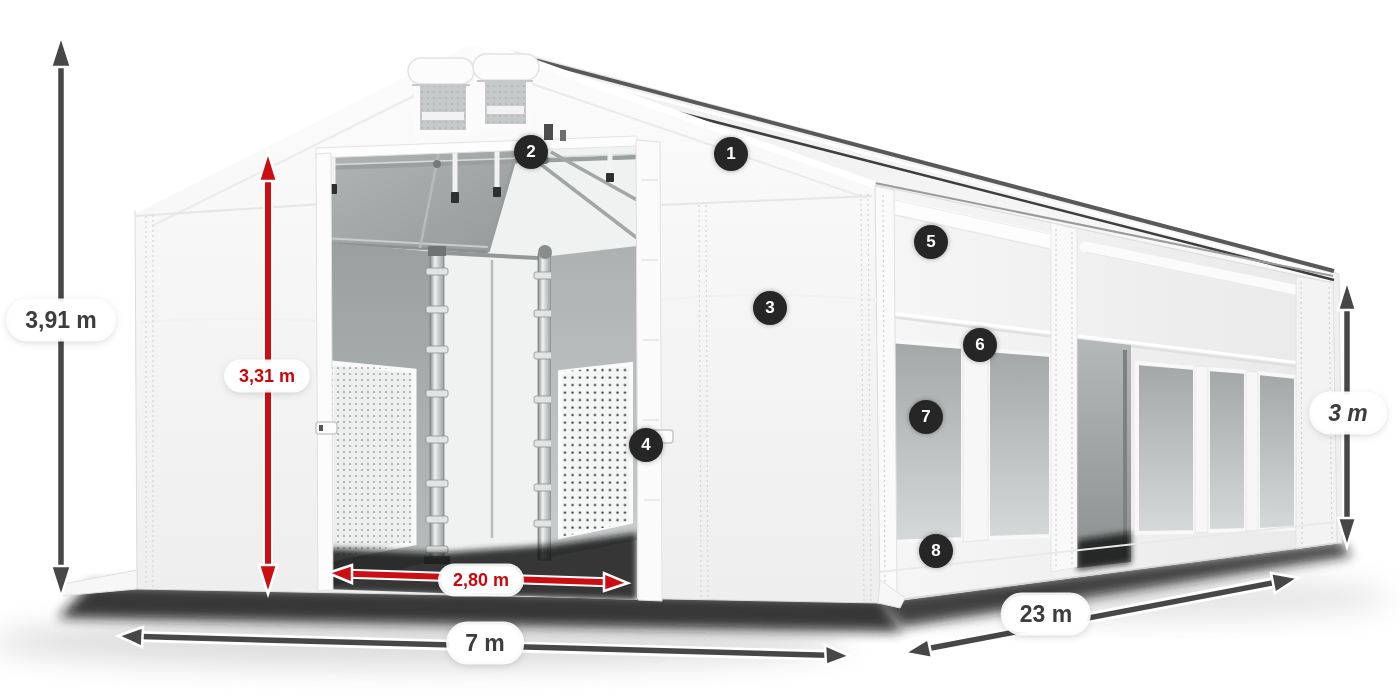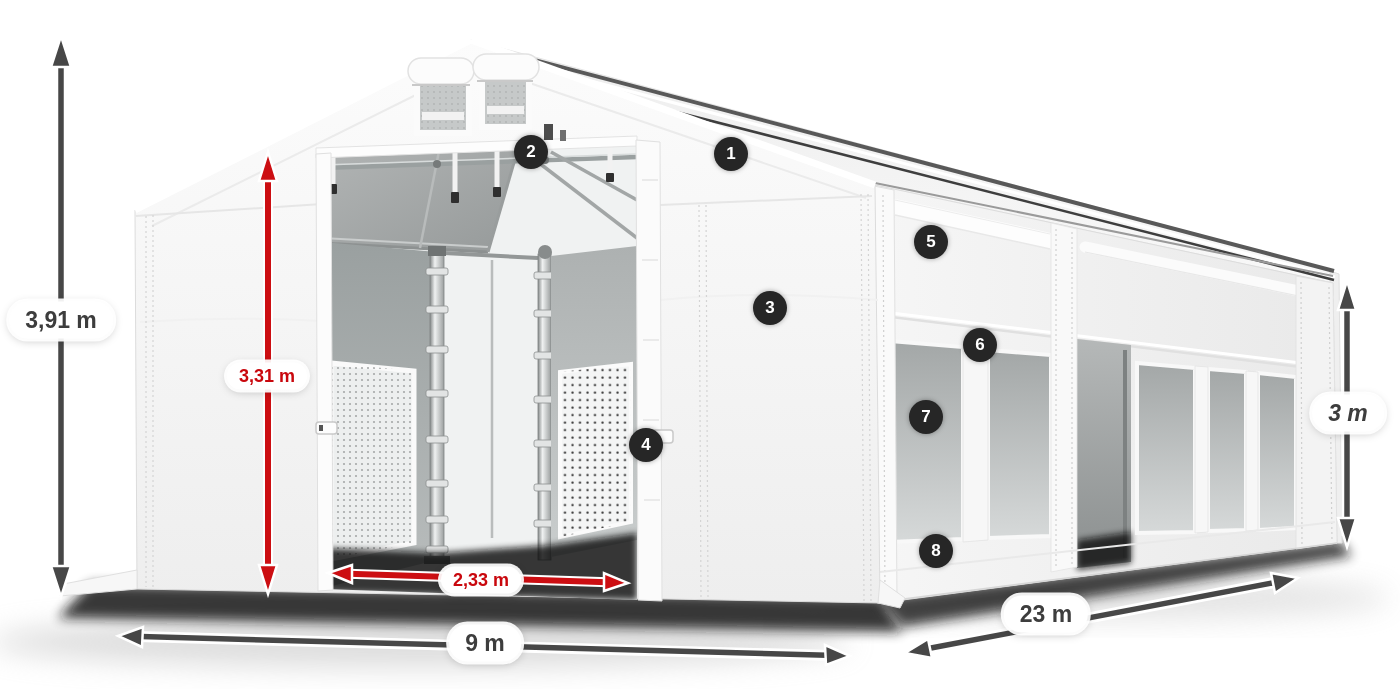--- a/index.html
+++ b/index.html
@@ -317,22 +317,22 @@
       <line x1="340" y1="573.4" x2="616" y2="582.6" stroke="#ffffff" stroke-width="10"></line>
       <line x1="349" y1="573.7" x2="607" y2="582.3" stroke="#cc0e12" stroke-width="6"></line>
       <polygon points="328,573 352,583 352,565" fill="#cc0e12" stroke="#ffffff" stroke-width="2.5"></polygon>
       <polygon points="628,583 604,591 604,573" fill="#cc0e12" stroke="#ffffff" stroke-width="2.5"></polygon>
     </g>
   </g>
 </svg>
 
   <div class="dim dim--dark d391">3,91 m</div>
   <div class="dim dim--red d331">3,31 m</div>
-  <div class="dim dim--red d233">2,33 m</div>
-  <div class="dim dim--dark d5">9 m</div>
+  <div class="dim dim--red d233">2,80 m</div>
+  <div class="dim dim--dark d5">7 m</div>
   <div class="dim dim--dark d23">23 m</div>
   <div class="dim dim--dark d3">3 m</div>
 
   <div class="badge b1">1</div>
   <div class="badge b2">2</div>
   <div class="badge b3">3</div>
   <div class="badge b4">4</div>
   <div class="badge b5">5</div>
   <div class="badge b6">6</div>
   <div class="badge b7">7</div>

